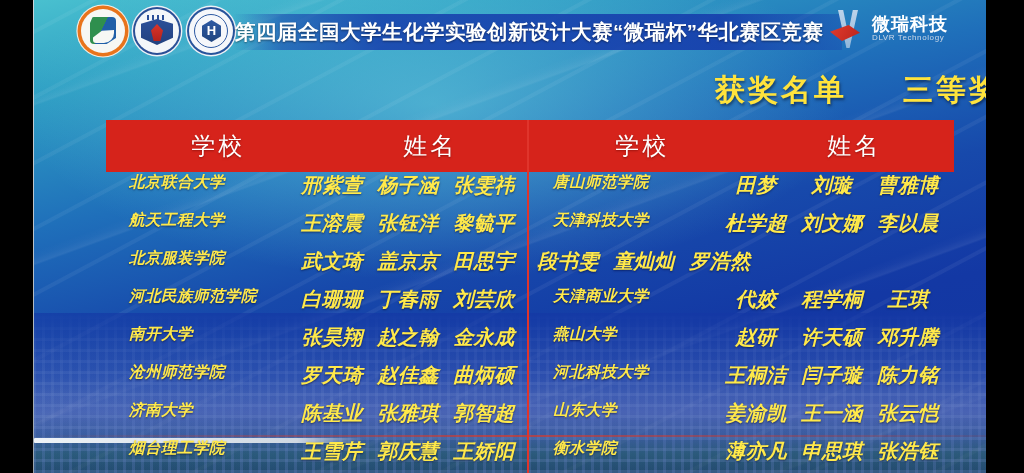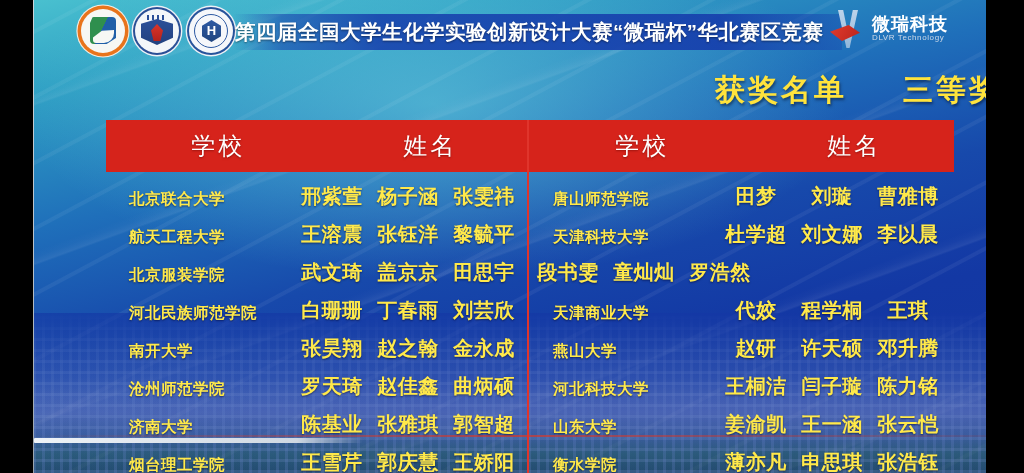--- a/index.html
+++ b/index.html
@@ -161,21 +161,21 @@
     color:#fff; font-size:24px; font-weight:400; letter-spacing:3px;
     text-shadow:0 1px 2px rgba(80,0,0,.5);
     margin-top:8px;
   }
   #divider {
     position:absolute; left:494px; top:0; width:2px; height:353px;
     background:#e0352c; z-index:30;
   }
   #body-wrap { position:absolute; left:73px; top:52px; width:848px; display:flex;}
   .tbl { width:424px;}
-  .trow { height:38px; display:flex; align-items:flex-end;}
+  .trow { height:38px; display:flex; align-items:flex-start;font-style:italic;}
   .c-school {
     width:188px; padding-left:23px;
     color:#ffe94a; font-size:15.5px; font-weight:700; letter-spacing:.5px;
     white-space:nowrap;
     text-shadow:0 1px 2px rgba(0,0,40,.55);
   }
   .c-name {
     width:76px; text-align:center;
     color:#ffe94a; font-size:20px; font-weight:700; letter-spacing:.5px;
     white-space:nowrap;

